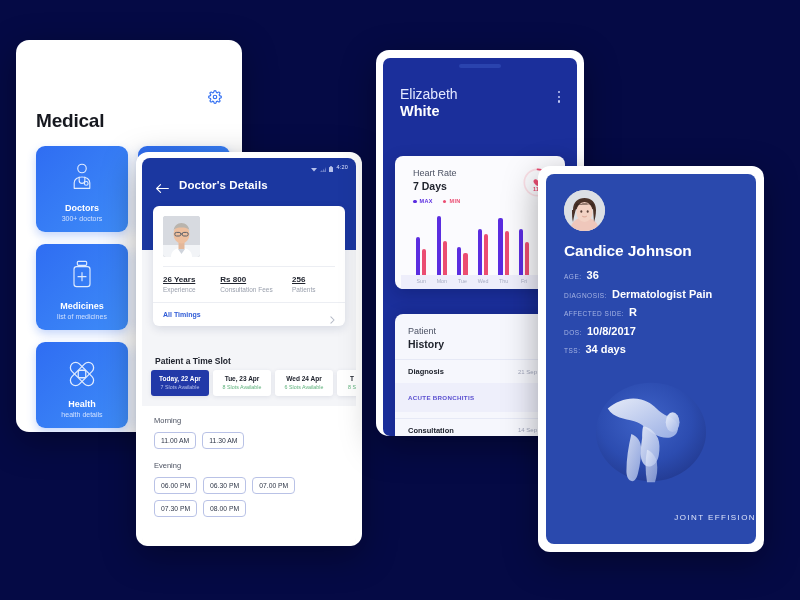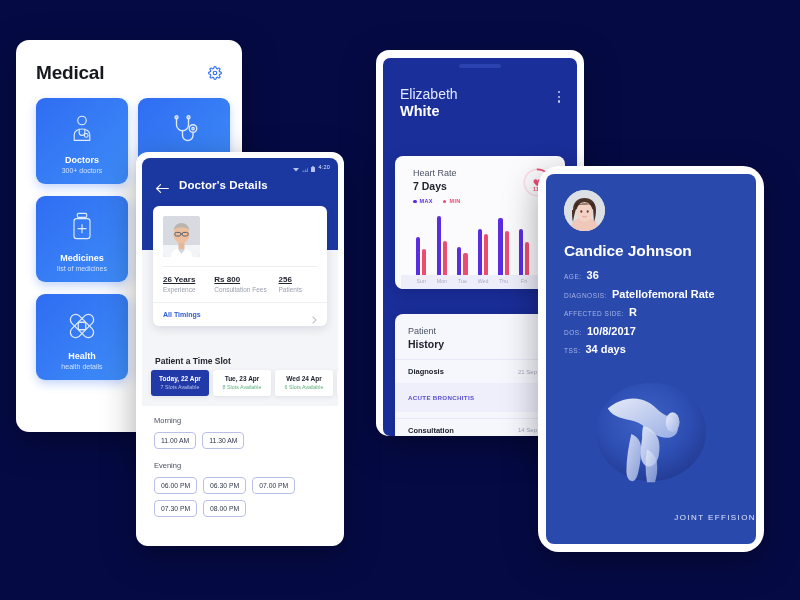--- a/index.html
+++ b/index.html
@@ -20,21 +20,21 @@
     overflow: hidden;
     box-shadow: 0 10px 34px rgba(0,0,0,.34);
   }
 
   
   #medical-card { left: 16px; top: 40px; width: 226px; height: 392px; border-radius: 13px; }
   .med-head {
     display: flex; align-items: center; justify-content: space-between;
     padding: 22px 20px 14px 20px;
   }
-  .med-title { font-size: 19px; font-weight: bold; color: #16181f; letter-spacing: -.2px; }
+  .med-title { font-size: 19px; font-weight: bold; color: #16181f; letter-spacing: -.2px; margin-top: 48px; }
   .gear { width: 14px; height: 14px; display: block; }
   .med-grid {
     padding: 0 0 0 20px;
     display: grid;
     grid-template-columns: 92px 92px;
     grid-auto-rows: 86px;
     gap: 12px 10px;
   }
   .tile {
     border-radius: 9px;
@@ -46,21 +46,21 @@
     box-shadow: 0 4px 10px rgba(47,109,242,.28);
     overflow: hidden;
   }
   .tile .ic { position: absolute; top: 14px; left: 50%; transform: translateX(-50%); opacity: .95; }
   .tile .t-lab { font-size: 9px; font-weight: bold; color: #fff; line-height: 1.25; }
   .tile .t-sub { font-size: 7px; color: #cfe0ff; line-height: 1.3; }
   .tile.clip { border-radius: 9px; }
 
   
   #doctor-phone {
-    left: 136px; top: 152px; width: 208px; height: 394px;
+    left: 136px; top: 152px; width: 226px; height: 394px;
     background: #fff; border-radius: 12px;
     padding: 6px 6px 0 6px;
   }
   .doc-screen { width: 100%; height: 100%; background: #f4f5f8; border-radius: 8px; overflow: hidden; position: relative; }
   .doc-top { background: #1b37a0; padding: 0; position: relative; height: 92px; }
   .statusbar { display: flex; justify-content: flex-end; align-items: center; gap: 3px; padding: 4px 8px 0 0; height: 13px; }
   .sb-ic { display: block; opacity: .8; }
   .sb-time { font-size: 5.5px; color: #dfe5ff; letter-spacing: .2px; }
   .doc-appbar { display: flex; align-items: center; gap: 10px; padding: 8px 14px 0 14px; }
   .back-arrow { width: 13px; height: 11px; display: block; }
@@ -160,21 +160,21 @@
   .ph-row { display: flex; justify-content: space-between; align-items: center; padding: 7px 13px; }
   .ph-row.sep { border-top: 1px solid #e6e9f6; }
   .ph-lab { font-size: 7.5px; font-weight: bold; color: #20242e; }
   .ph-date { font-size: 6px; color: #a3a8bd; }
   .ph-item { display: flex; justify-content: space-between; align-items: center; background: #eeeffb; padding: 7px 13px; }
   .ph-item-lab { font-size: 6.2px; font-weight: bold; color: #5a4fd0; letter-spacing: .3px; }
 
   
   #candice-card {
     left: 538px; top: 166px; width: 226px; height: 386px;
-    background: #fff; border-radius: 21px; padding: 8px;
+    background: #fff; border-radius: 12px; padding: 8px;
   }
   .cj-screen {
     width: 100%; height: 100%; border-radius: 8px; overflow: hidden;
     background: #2a49ad; position: relative; display: flex; flex-direction: column;
   }
   .cj-avatar {
     width: 41px; height: 41px; border-radius: 50%;
     margin: 16px 0 0 18px; overflow: hidden;
     background: linear-gradient(#d8dbe1,#b3b8c2); position: relative; flex: none;
   }
@@ -500,21 +500,21 @@
 
       <div class="cj-name">Candice Johnson</div>
 
       <div class="cj-rows">
         <div class="cj-row">
           <span class="cj-k">AGE:</span>
           <span class="cj-v">36</span>
         </div>
         <div class="cj-row">
           <span class="cj-k">DIAGNOSIS:</span>
-          <span class="cj-v">Patellofemoral Rate</span>
+          <span class="cj-v">Dermatologist Pain</span>
         </div>
         <div class="cj-row">
           <span class="cj-k">AFFECTED SIDE:</span>
           <span class="cj-v">R</span>
         </div>
         <div class="cj-row">
           <span class="cj-k">DOS:</span>
           <span class="cj-v">10/8/2017</span>
         </div>
         <div class="cj-row">

